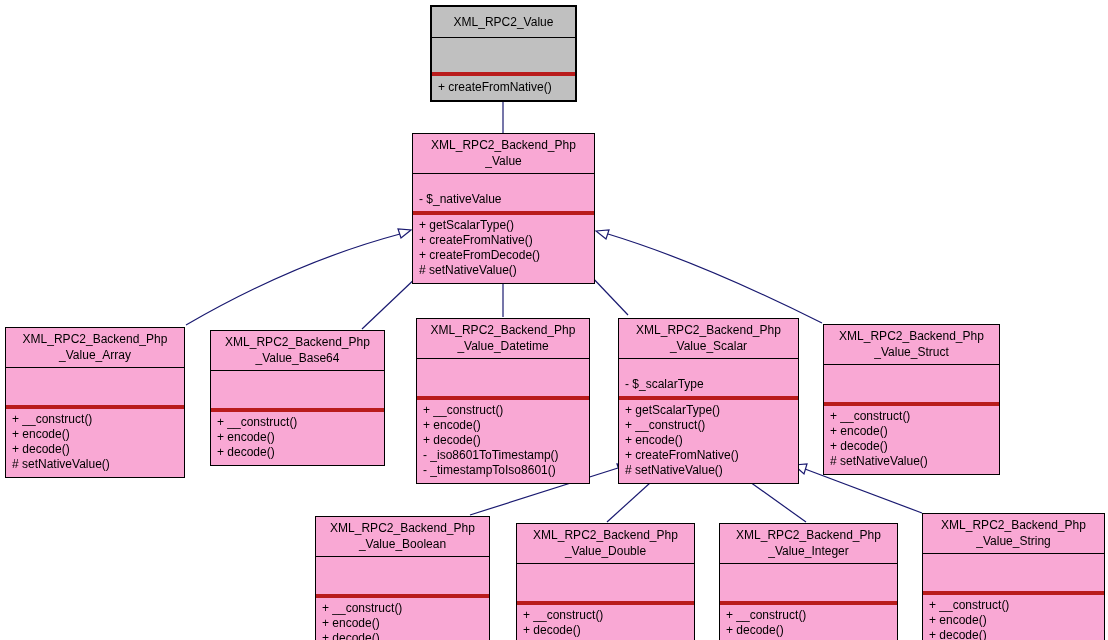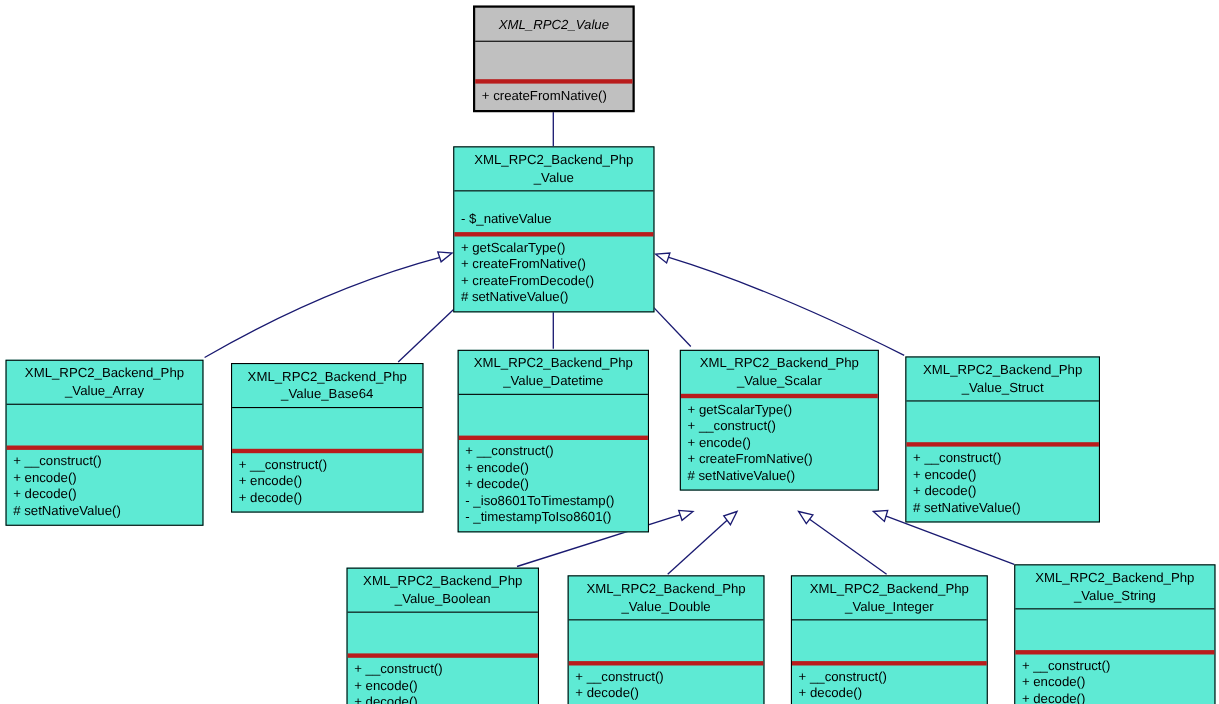--- a/index.html
+++ b/index.html
@@ -14,39 +14,38 @@
     height: 640px;
     background: #ffffff;
     overflow: hidden;
   }
   #edges {
     position: absolute;
     left: 0; top: 0;
   }
   .class-box {
     position: absolute;
-    background: #5eead4;
+    background: #f9a8d4;
     border: 1px solid #000000;
     color: #000000;
     font-size: 12px;
     line-height: 15px;
     box-sizing: border-box;
     cursor: pointer;
   }
   .class-box.root {
     background: #c0c0c0;
     border-width: 2px;
   }
   .title {
     text-align: center;
     padding: 3px 2px 4px 2px;
   }
   .class-box.root .title {
     padding: 7px 2px 7px 2px;
-    font-style: italic;
   }
   .title div { line-height: 16px; }
   .attrs {
     border-top: 1px solid #000000;
     padding: 18px 6px 3px 6px;
     min-height: 16px;
   }
   .class-box.root .attrs { min-height: 13px; }
   .methods {
     border-top: 4px solid #b91c1c;
@@ -179,20 +178,23 @@
       <div>- _iso8601ToTimestamp()</div>
       <div>- _timestampToIso8601()</div>
     </div>
   </div>
 
   <div class="class-box" style="left:618px; top:318px; width:181px;">
     <div class="title">
       <div>XML_RPC2_Backend_Php</div>
       <div>_Value_Scalar</div>
     </div>
+    <div class="attrs">
+      <div>- $_scalarType</div>
+    </div>
     <div class="methods">
       <div>+ getScalarType()</div>
       <div>+ __construct()</div>
       <div>+ encode()</div>
       <div>+ createFromNative()</div>
       <div># setNativeValue()</div>
     </div>
   </div>
 
   <div class="class-box" style="left:823px; top:324px; width:177px;">

